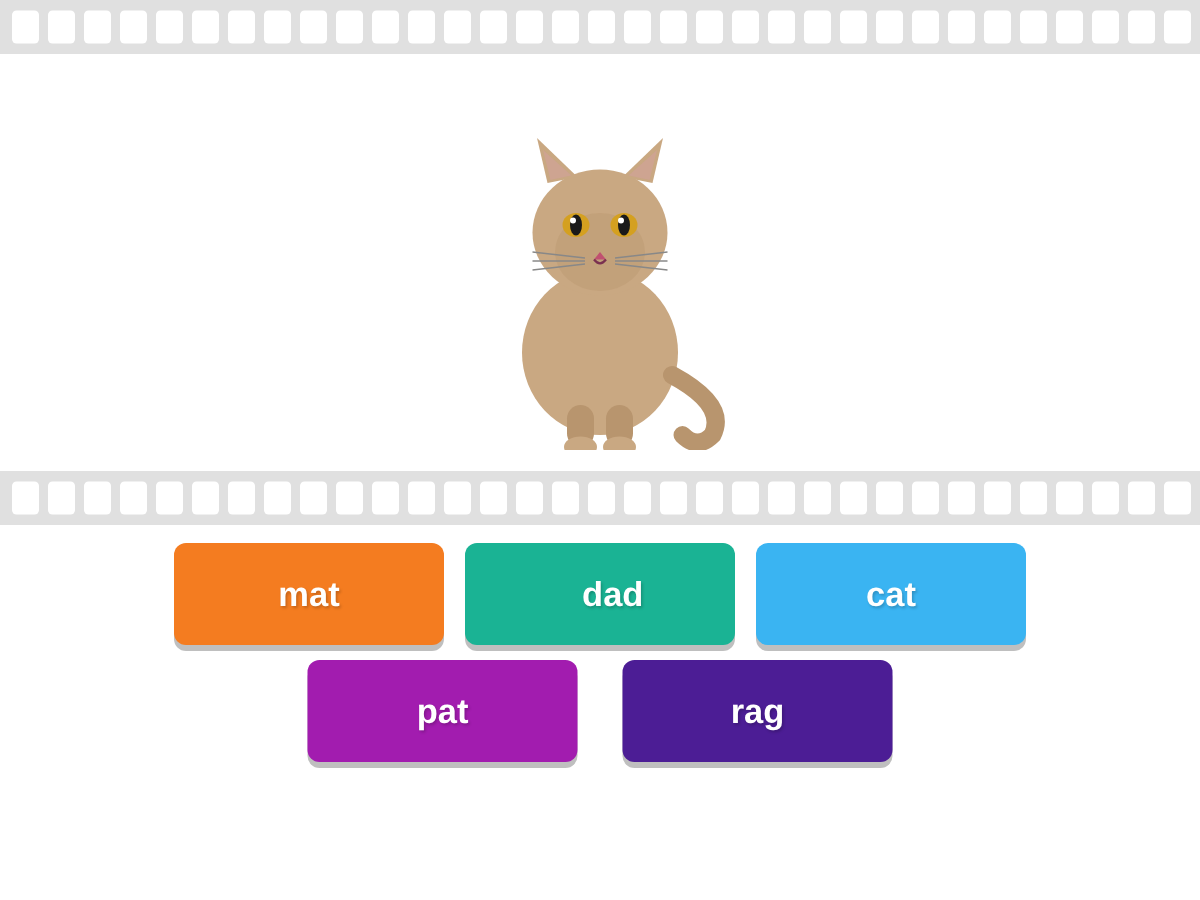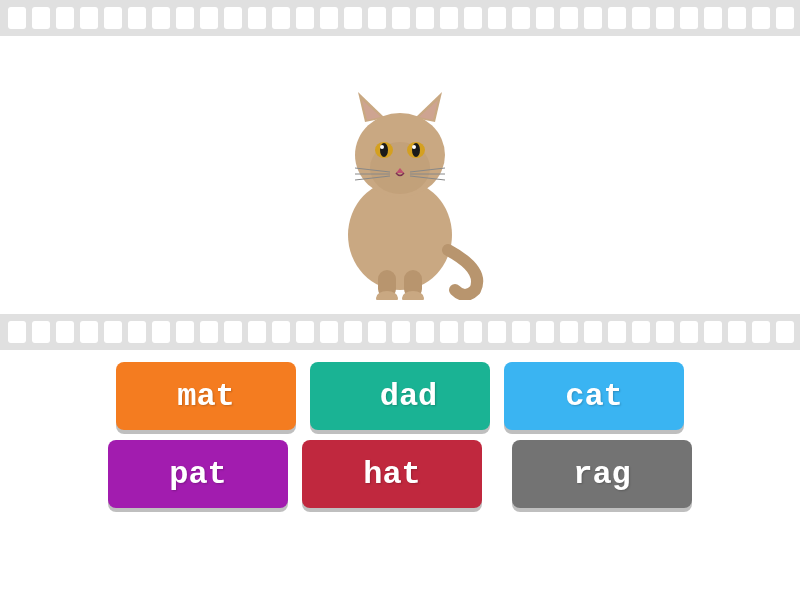--- a/index.html
+++ b/index.html
@@ -79,38 +79,38 @@
       display: flex;
       gap: 14px;
       justify-content: center;
     }
 
     .word-btn {
       width: 180px;
       height: 68px;
       border: none;
       border-radius: 8px;
-      font-family: Liberation Mono, monospace;
-      font-size: 32px;
+      font-family: Liberation Sans, sans-serif;
+      font-size: 23px;
       font-weight: bold;
       color: #ffffff;
       cursor: pointer;
       display: flex;
       align-items: center;
       justify-content: center;
       text-shadow: 1px 1px 2px rgba(0,0,0,0.2);
       box-shadow: 0 4px 0 rgba(0,0,0,0.25);
     }
 
     .btn-orange  { background: #f47c20; }
     .btn-green   { background: #1ab394; padding-left: 17px; }
     .btn-blue    { background: #3ab4f2; text-align: center; }
     .btn-purple  { background: #a21caf; }
     .btn-red     { background: #c0283e; }
-    .btn-darkblue { background: #737373; margin-left: 16px; }
+    .btn-darkblue { background: #4c1d95; margin-left: 16px; }
     .btn-darkgreen { background: #1a9e5a; }
   </style>
 </head>
 <body>
 
 <div class="film-strip-top">
   <div class="film-hole"></div>
   <div class="film-hole"></div>
   <div class="film-hole"></div>
   <div class="film-hole"></div>
@@ -232,16 +232,15 @@
 </div>
 
 <div class="buttons-area">
   <div class="button-row">
     <button class="word-btn btn-orange">mat</button>
     <button class="word-btn btn-green">dad</button>
     <button class="word-btn btn-blue">cat</button>
   </div>
   <div class="button-row">
     <button class="word-btn btn-purple">pat</button>
-    <button class="word-btn btn-red">hat</button>
     <button class="word-btn btn-darkblue">rag</button>
   </div>
 </div>
 
 </body></html>

